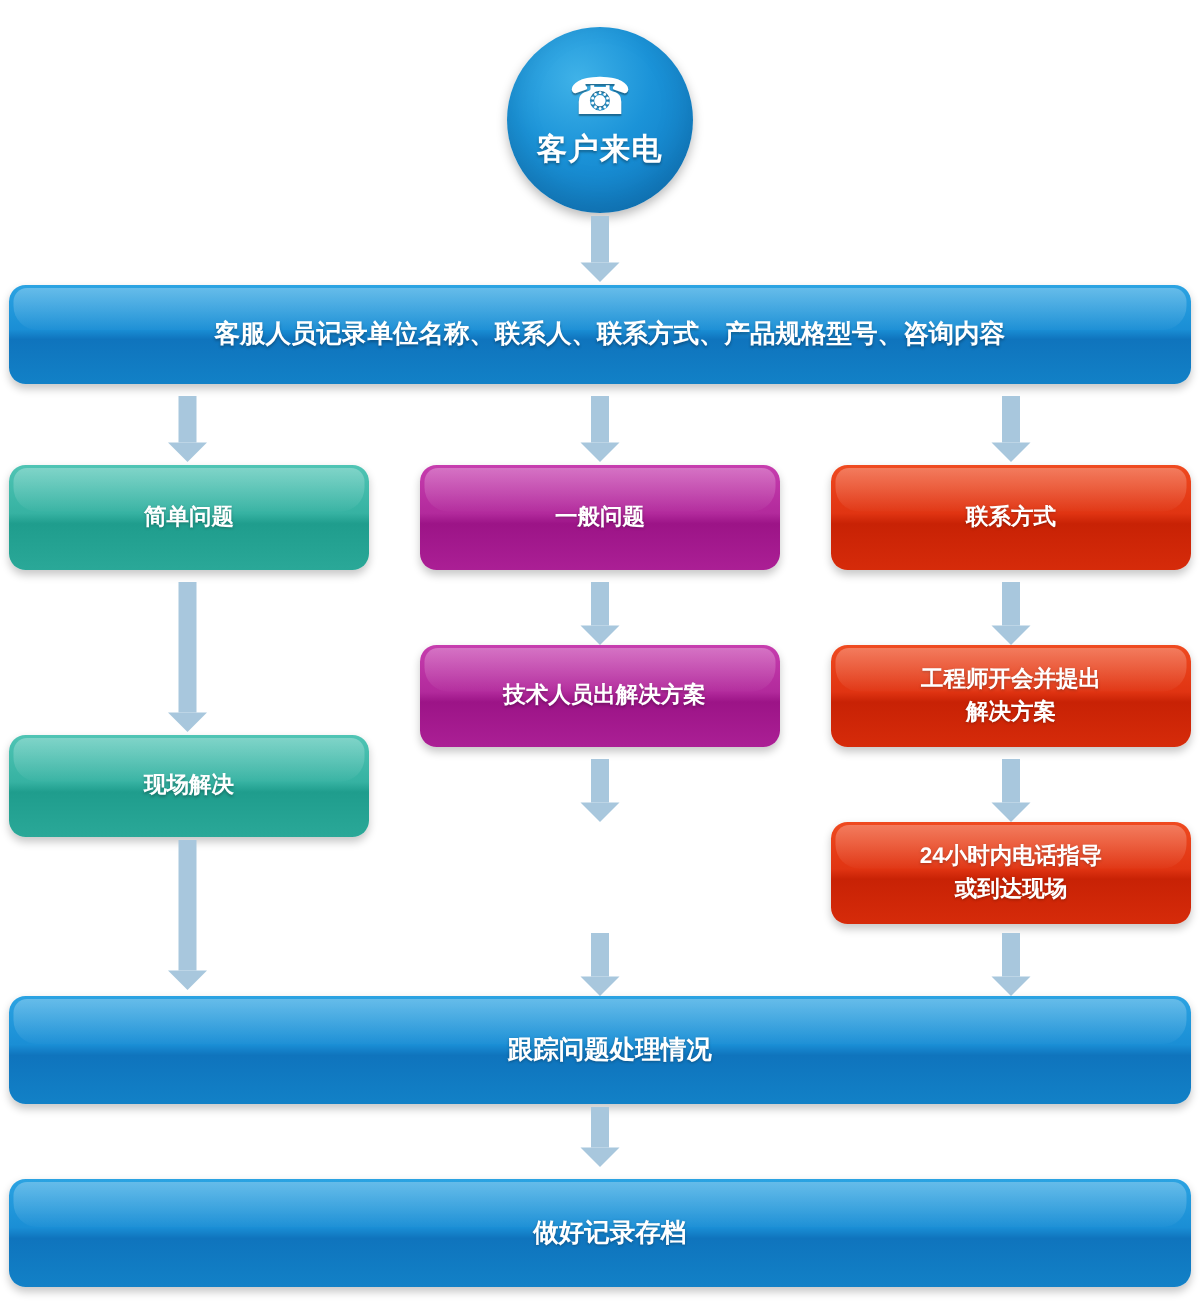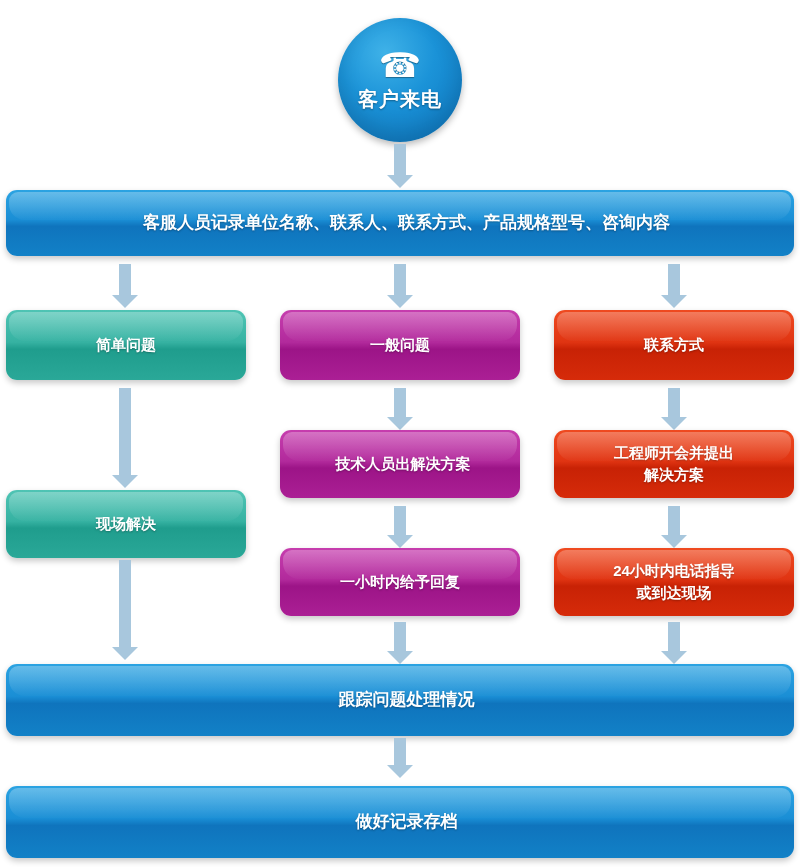--- a/index.html
+++ b/index.html
@@ -201,23 +201,20 @@
 
   <div class="arrow" style="left:387px; top:506px; height:42px;">
     <div class="shaft" style="height:29px;"></div>
     <div class="head"></div>
   </div>
   <div class="arrow" style="left:661px; top:506px; height:42px;">
     <div class="shaft" style="height:29px;"></div>
     <div class="head"></div>
   </div>
 
-  <div class="box magenta" style="left:280px; top:548px; width:240px; height:68px;">
-    <span class="box-label">一小时内给予回复</span>
-  </div>
   <div class="box red" style="left:554px; top:548px; width:240px; height:68px;">
     <span class="box-label">24小时内电话指导
 或到达现场</span>
   </div>
 
   <div class="arrow" style="left:112px; top:560px; height:100px;">
     <div class="shaft" style="height:87px;"></div>
     <div class="head"></div>
   </div>
 

